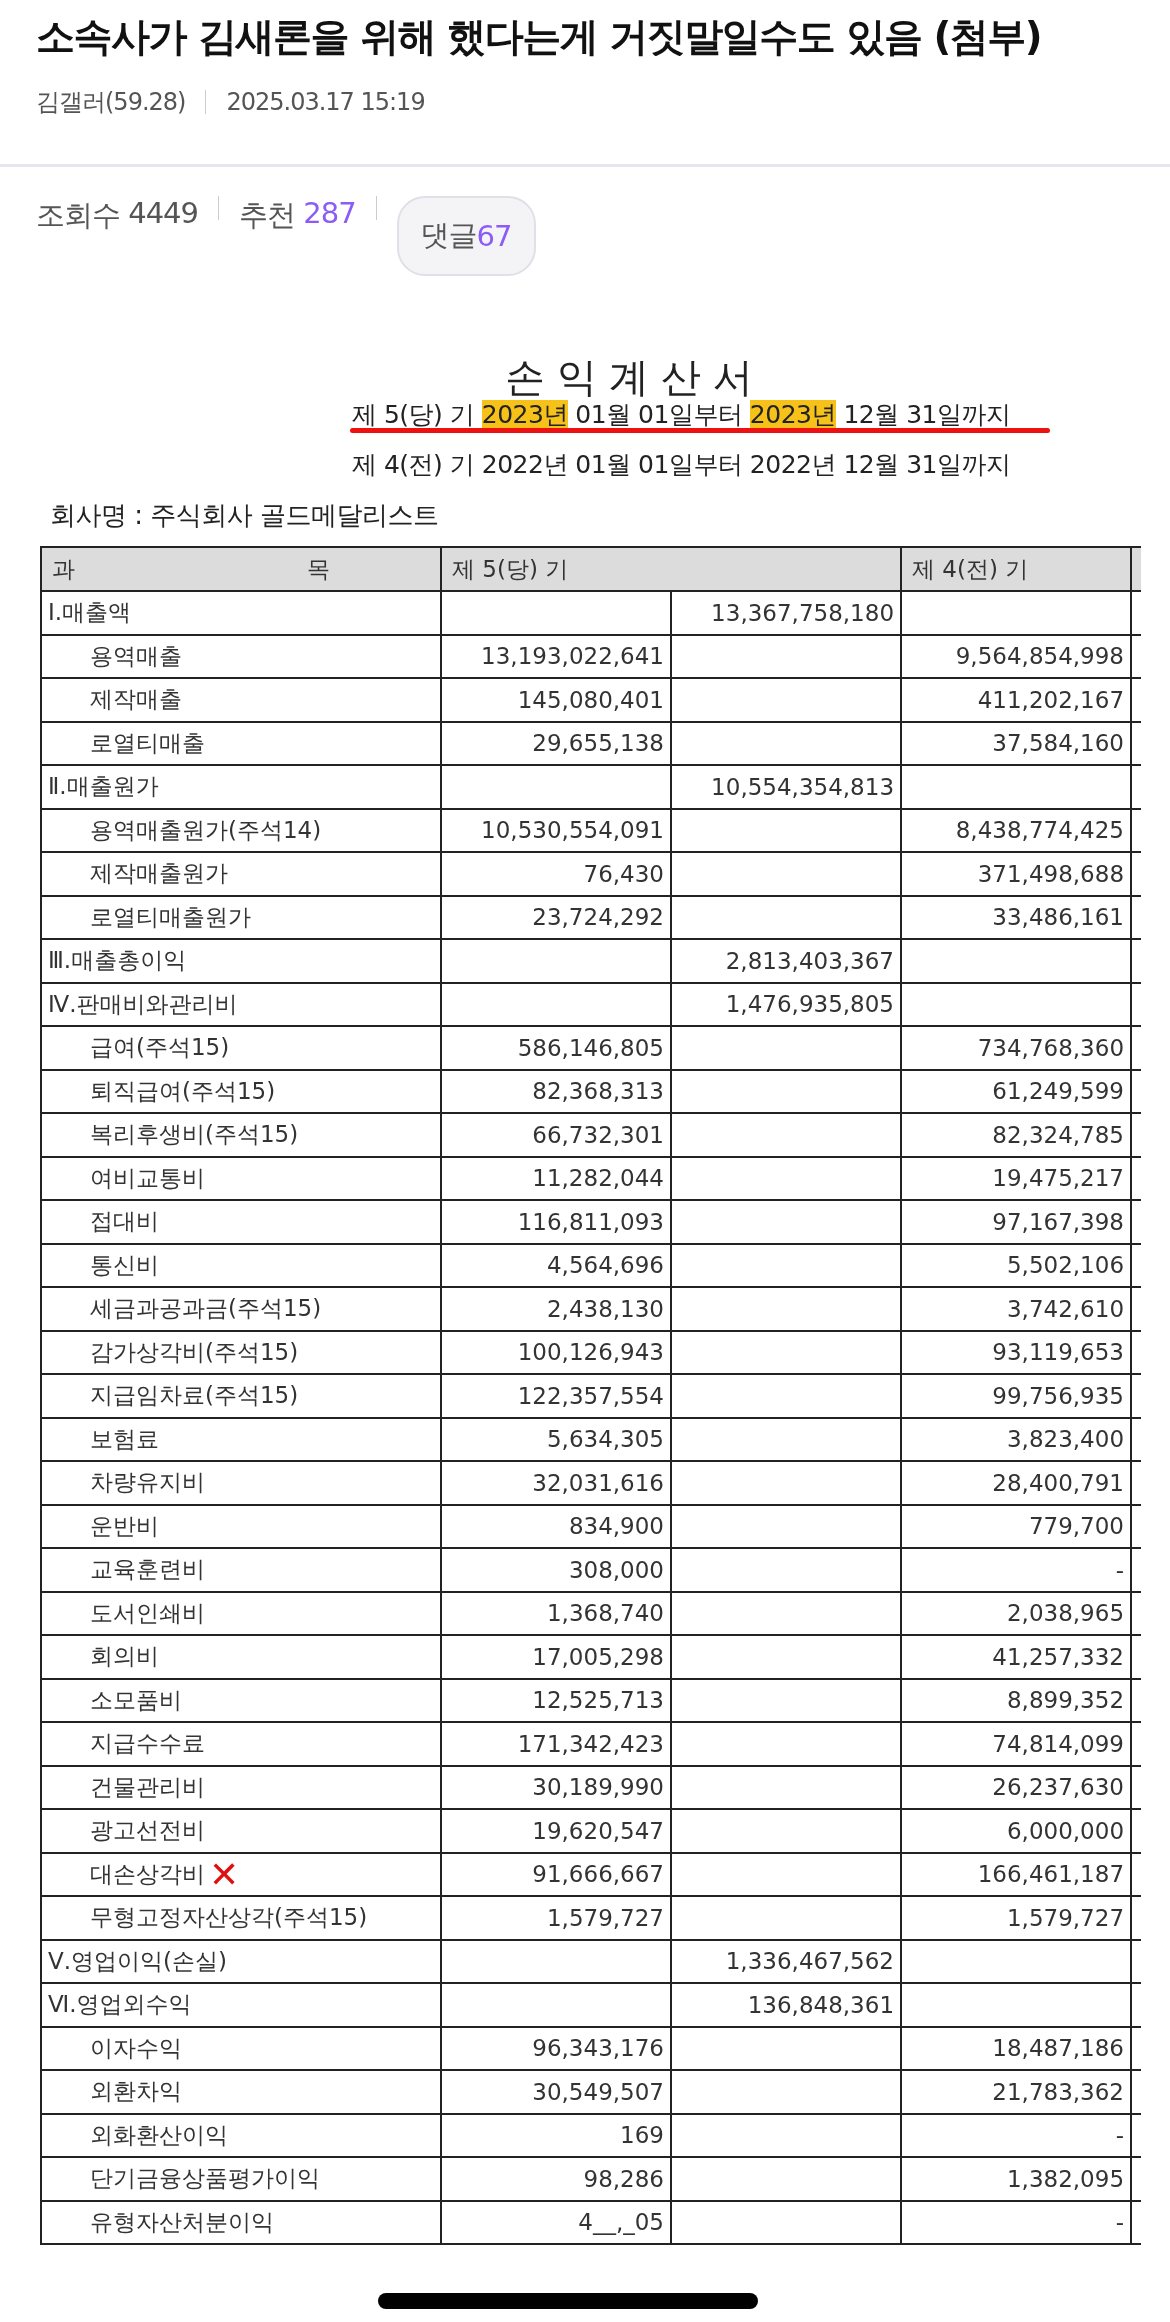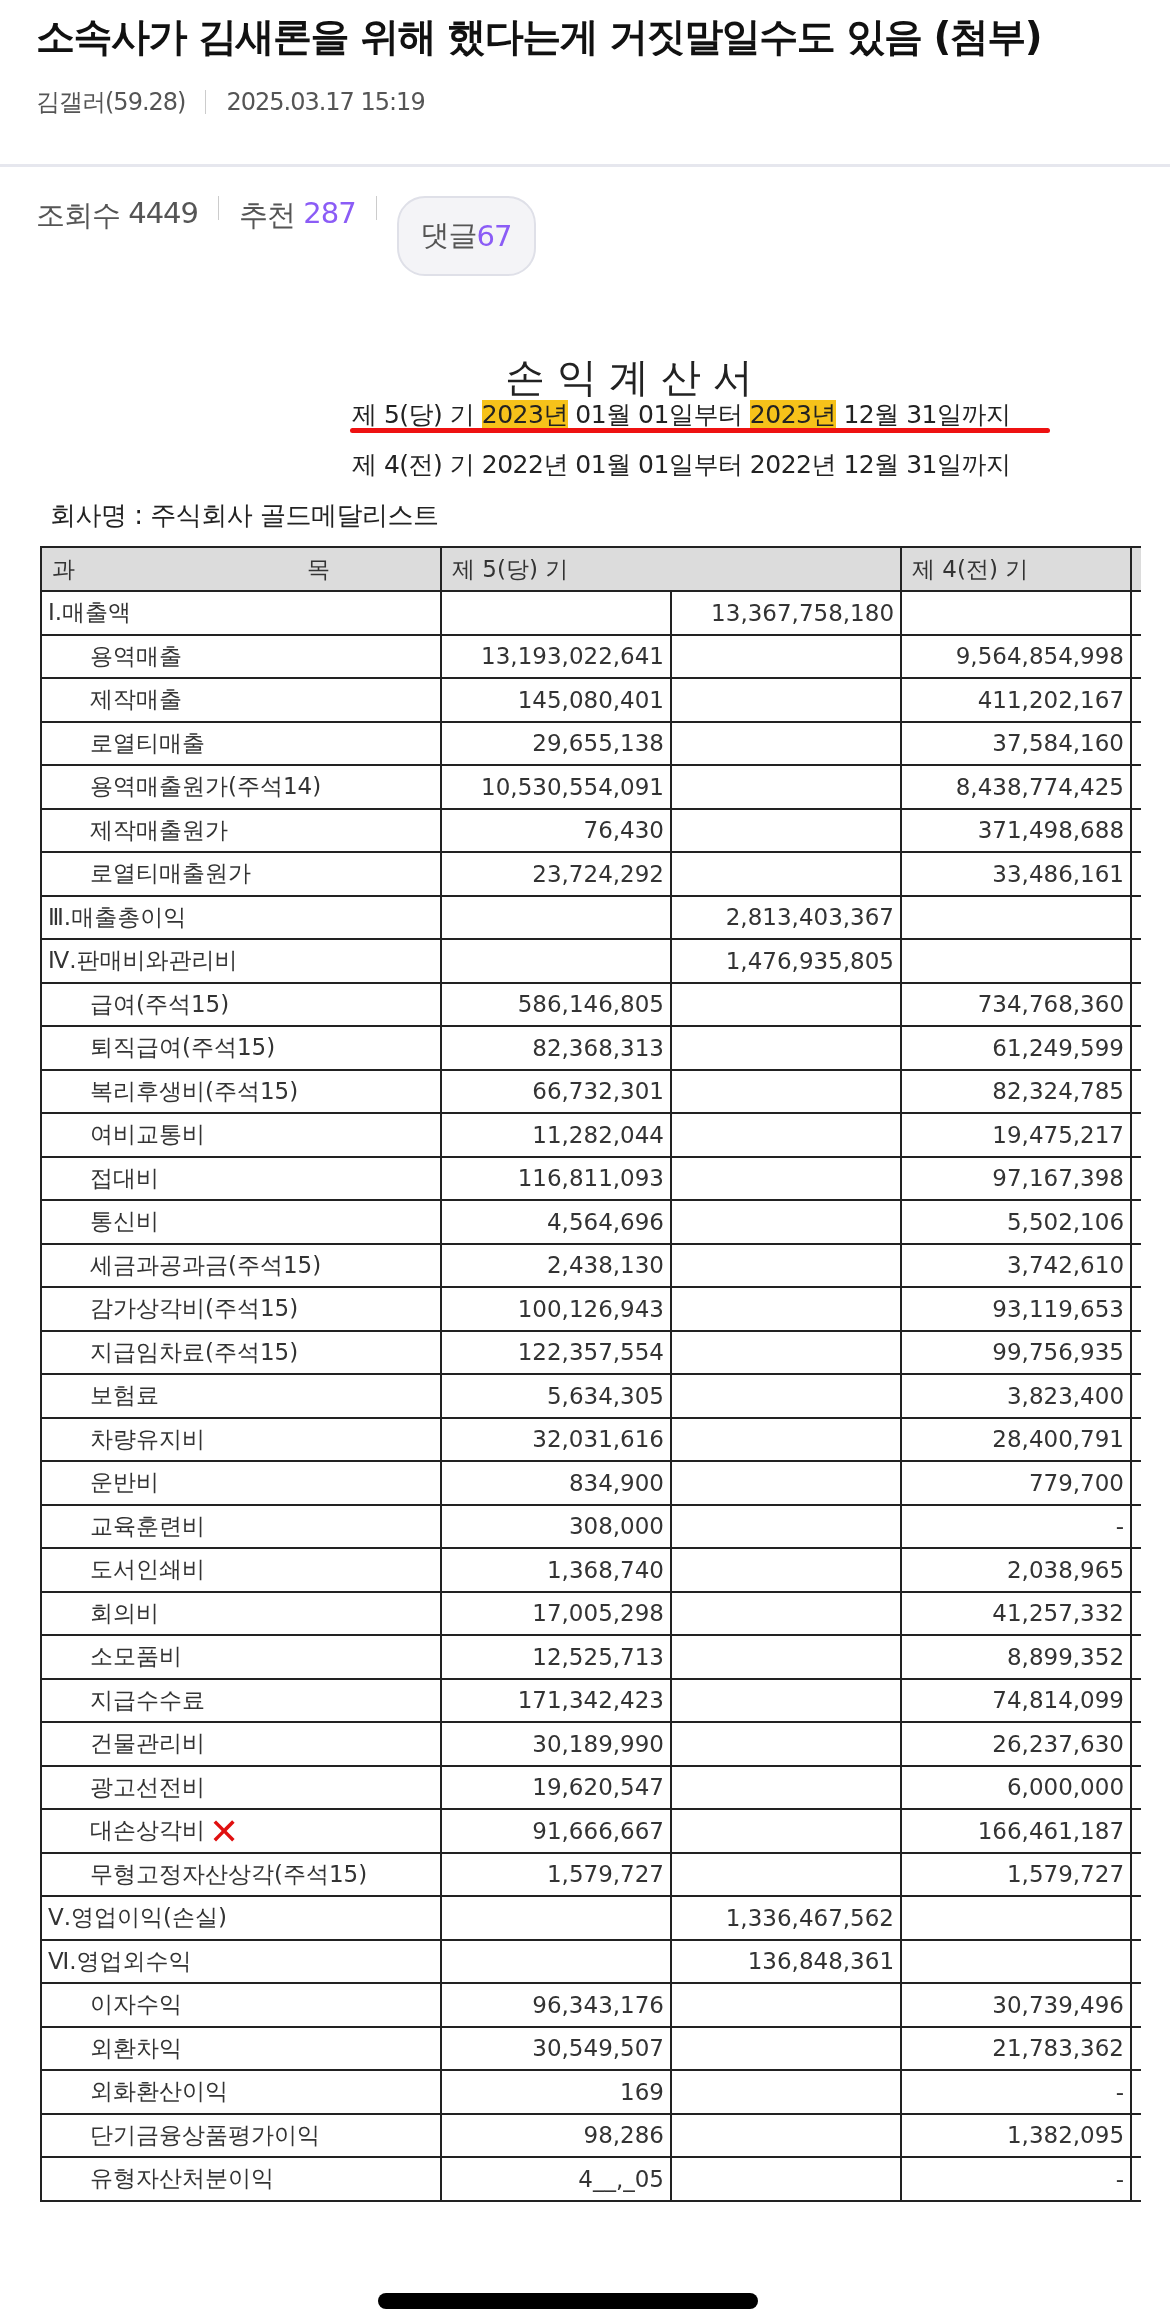--- a/index.html
+++ b/index.html
@@ -109,20 +109,27 @@
         <td class="edge"></td>
       </tr>
       <tr>
         <td class="lbl sub"><span>로열티매출</span></td>
         <td class="num">29,655,138</td>
         <td class="num"></td>
         <td class="num">37,584,160</td>
         <td class="edge"></td>
       </tr>
       <tr>
+        <td class="lbl main"><span>Ⅱ.매출원가</span></td>
+        <td class="num"></td>
+        <td class="num">10,554,354,813</td>
+        <td class="num"></td>
+        <td class="edge"></td>
+      </tr>
+      <tr>
         <td class="lbl sub"><span>용역매출원가(주석14)</span></td>
         <td class="num">10,530,554,091</td>
         <td class="num"></td>
         <td class="num">8,438,774,425</td>
         <td class="edge"></td>
       </tr>
       <tr>
         <td class="lbl sub"><span>제작매출원가</span></td>
         <td class="num">76,430</td>
         <td class="num"></td>
@@ -308,21 +315,21 @@
         <td class="lbl main"><span>Ⅵ.영업외수익</span></td>
         <td class="num"></td>
         <td class="num">136,848,361</td>
         <td class="num"></td>
         <td class="edge"></td>
       </tr>
       <tr>
         <td class="lbl sub"><span>이자수익</span></td>
         <td class="num">96,343,176</td>
         <td class="num"></td>
-        <td class="num">30,739,496</td>
+        <td class="num">18,487,186</td>
         <td class="edge"></td>
       </tr>
       <tr>
         <td class="lbl sub"><span>외환차익</span></td>
         <td class="num">30,549,507</td>
         <td class="num"></td>
         <td class="num">21,783,362</td>
         <td class="edge"></td>
       </tr>
       <tr>

